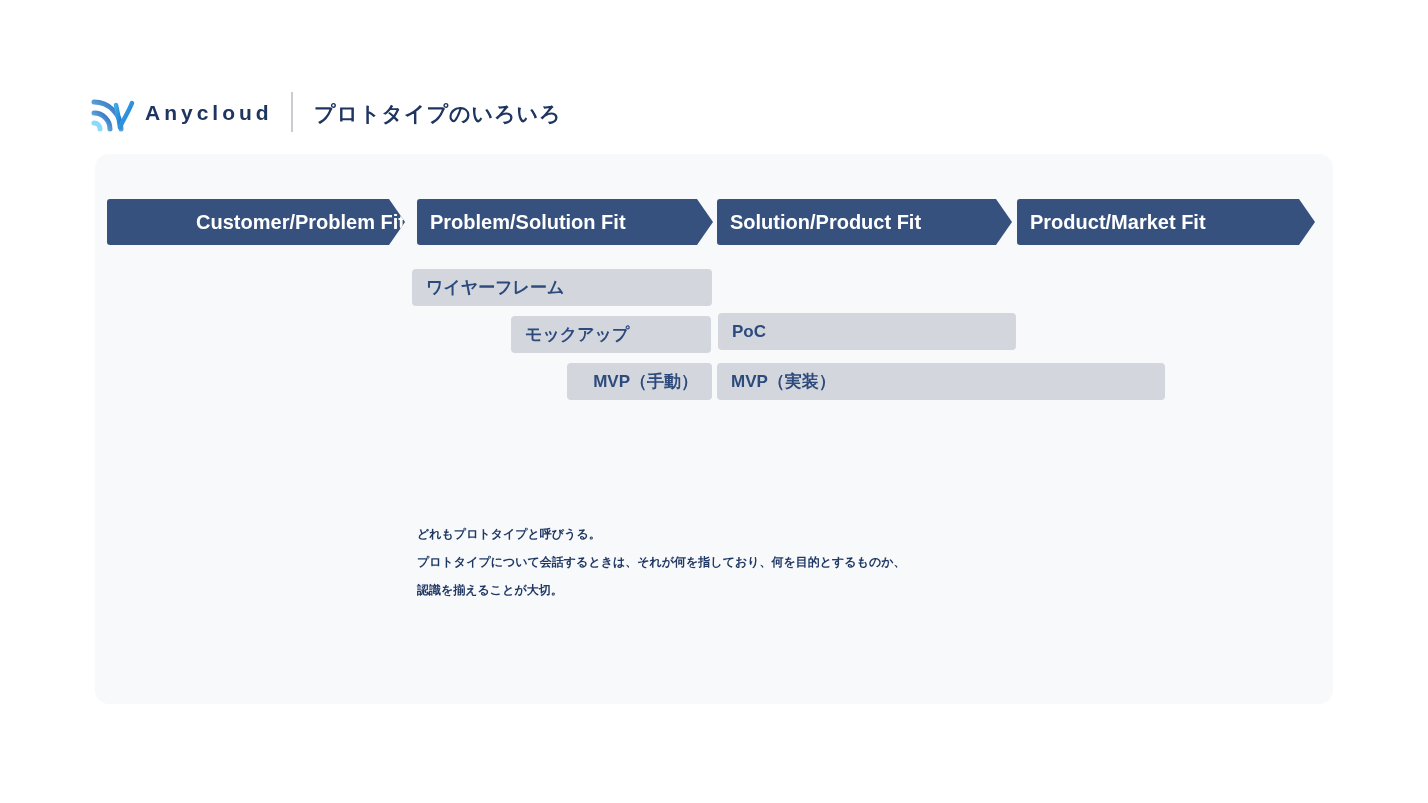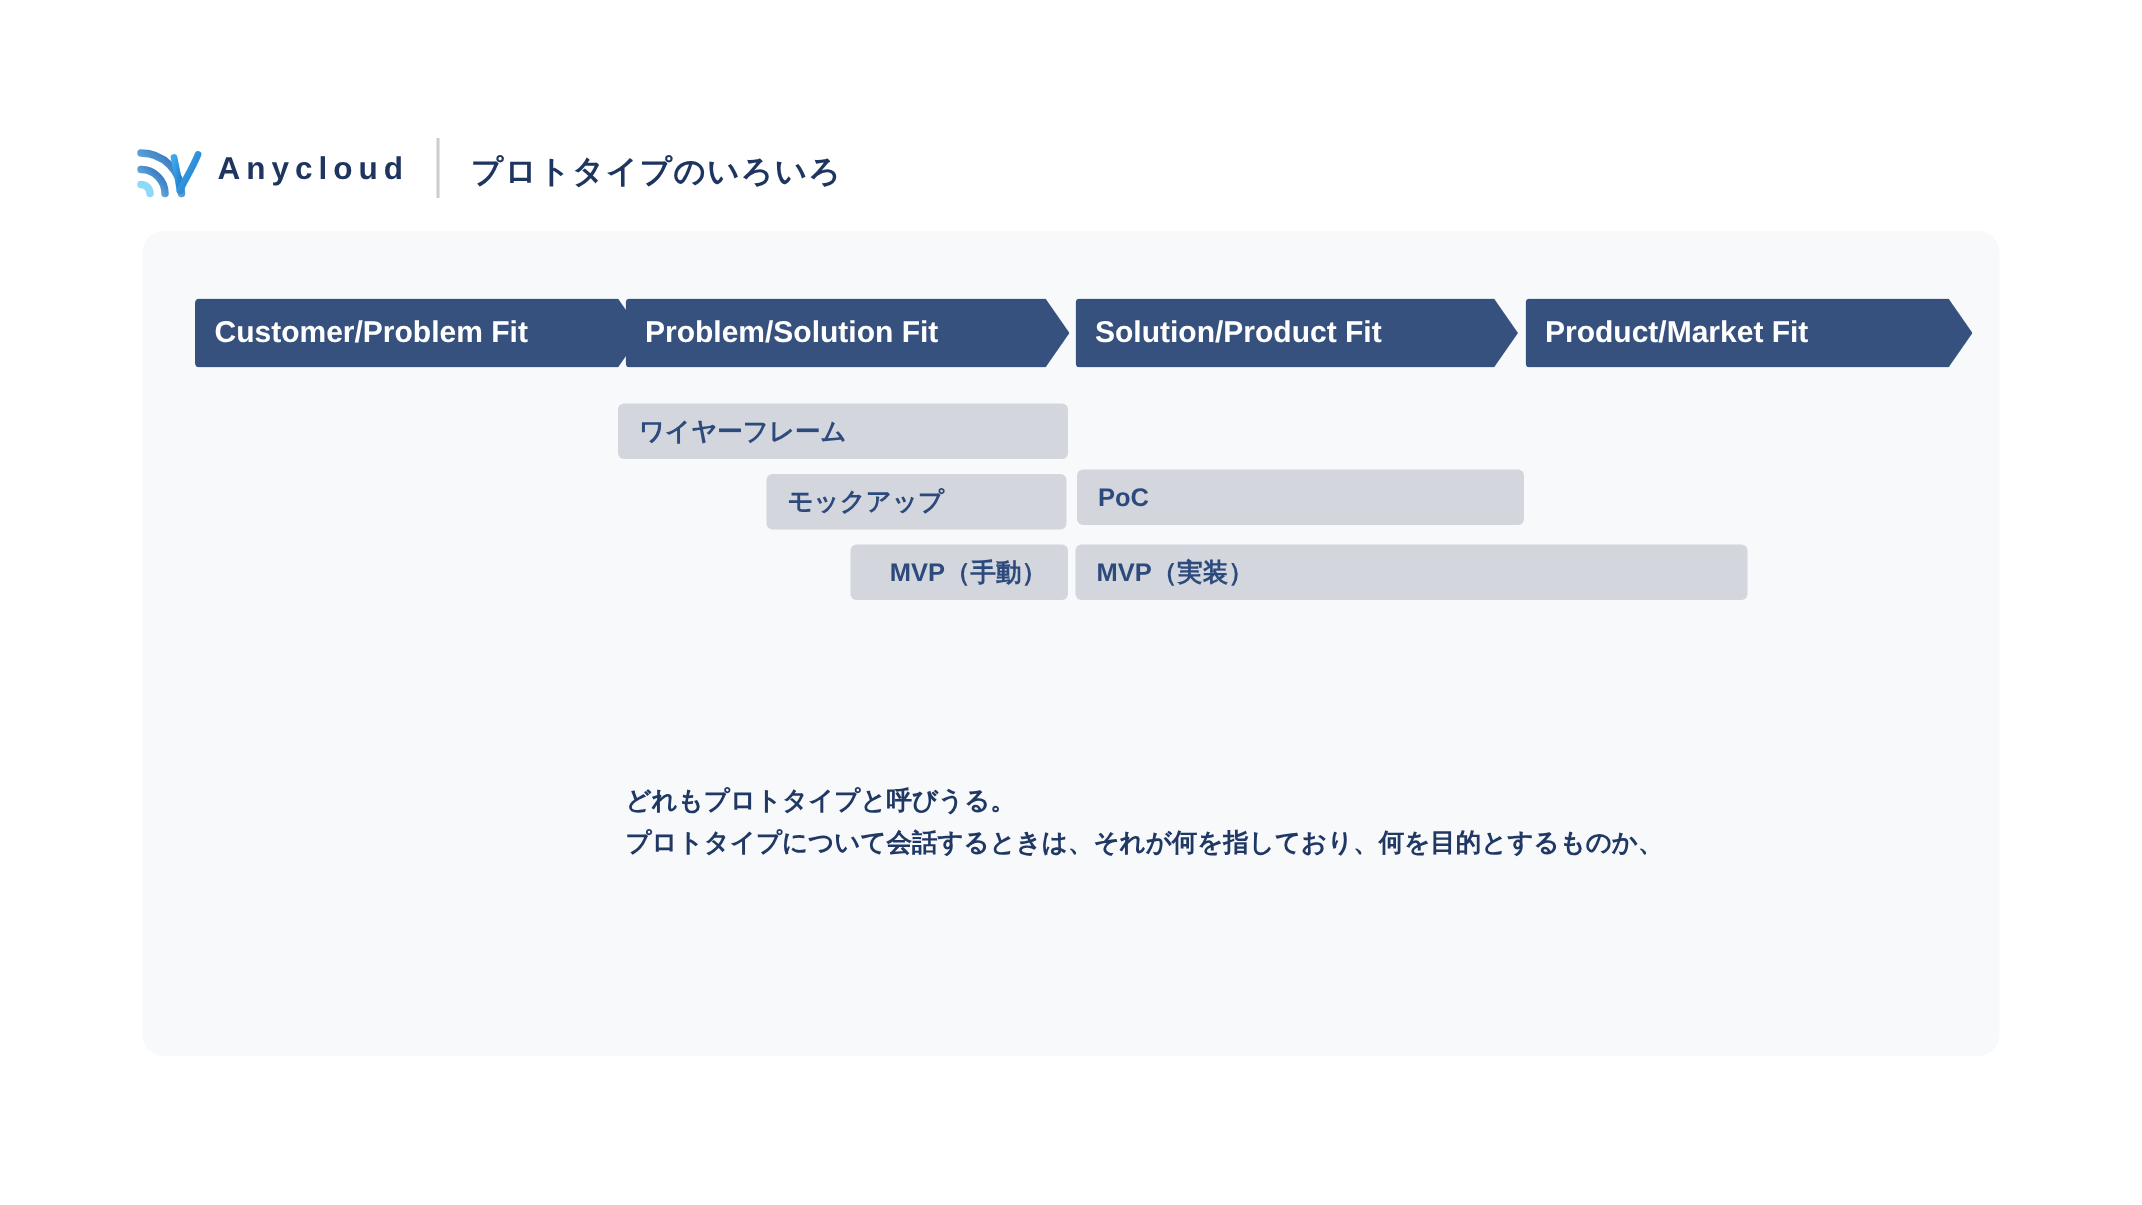--- a/index.html
+++ b/index.html
@@ -71,21 +71,21 @@
     color: #ffffff;
     font-size: 20px;
     font-weight: bold;
     line-height: 46px;
     padding-left: 13px;
     box-sizing: border-box;
     white-space: nowrap;
     clip-path: polygon(0 0, calc(100% - 16px) 0, 100% 50%, calc(100% - 16px) 100%, 0 100%);
     border-radius: 3px;
   }
-  .stage-0 { left: 35px;  width: 298px; }
+  .stage-0 { left: 12px;  width: 298px; text-align: right; }
   .stage-1 { left: 322px; width: 296px; }
   .stage-2 { left: 622px; width: 295px; }
   .stage-3 { left: 922px; width: 298px; }
 
   
   .proto-box {
     position: absolute;
     height: 37px;
     background: #d3d6dd;
     border-radius: 4px;
@@ -102,21 +102,21 @@
   .proto-mockup     { left: 416px; top: 162px; width: 200px; }
   .proto-mvp-manual { left: 472px; top: 209px; width: 145px; text-align: right; padding-right: 14px; padding-left: 0; }
   .proto-mvp-impl   { left: 622px; top: 209px; width: 448px; }
 
   
   .note {
     position: absolute;
     left: 322px;
     top: 366px;
     color: #1f3864;
-    font-size: 17px;
+    font-size: 12px;
     font-weight: bold;
     line-height: 28px;
     white-space: nowrap;
   }
 
   
   .footer {
     position: absolute;
     right: 96px;
     top: 754px;
@@ -159,18 +159,19 @@
 
     <div class="proto-box proto-wireframe">ワイヤーフレーム</div>
     <div class="proto-box proto-poc">PoC</div>
     <div class="proto-box proto-mockup">モックアップ</div>
     <div class="proto-box proto-mvp-manual">MVP（手動）</div>
     <div class="proto-box proto-mvp-impl">MVP（実装）</div>
 
     <div class="note">
       <div>どれもプロトタイプと呼びうる。</div>
       <div>プロトタイプについて会話するときは、それが何を指しており、何を目的とするものか、</div>
+      <div>認識を揃えることが大切。</div>
     </div>
 
   </div>
 
 
 </div>
 
 </body></html>

